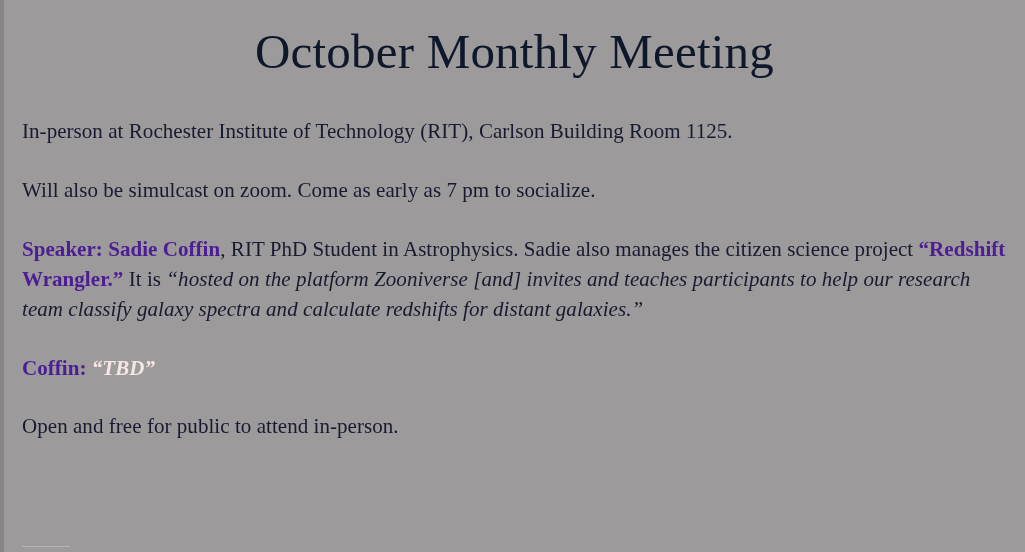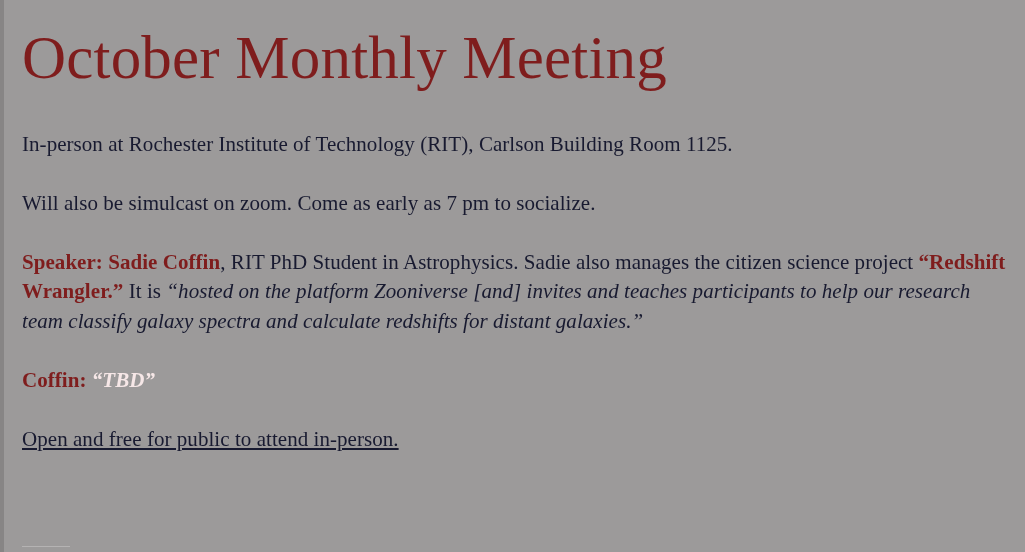--- a/index.html
+++ b/index.html
@@ -27,28 +27,29 @@
     z-index: 5;
   }
 
   .page {
     position: relative;
     padding: 0 18px 0 22px;
     height: 552px;
   }
 
   .event-title {
-    color: #7f1d1d;
+    color: #0f172a;
     font-family: "Liberation Serif", "DejaVu Serif", serif;
     font-weight: 400;
-    font-size: 61px;
+    font-size: 49px;
     line-height: 1.05;
     letter-spacing: 0.2px;
     margin: 0;
     padding-top: 26px;
+    text-align: center;
   }
 
   .event-datetime {
     color: #ffffff;
     font-size: 19px;
     line-height: 1.3;
     margin: 0;
     padding-top: 26px;
     letter-spacing: 0.1px;
   }
@@ -60,25 +61,24 @@
   p.para {
     color: #181a30;
     font-size: 21px;
     line-height: 1.42;
     margin: 0 0 29px 0;
     letter-spacing: 0.05px;
   }
 
   p.para:last-of-type {
     margin-bottom: 12px;
-    text-decoration: underline;
   }
 
   .hl {
-    color: #7f1d1d;
+    color: #4c1d95;
     font-weight: bold;
   }
 
   .quote-italic {
     font-style: italic;
   }
 
   .bold-italic {
     color: #f6e7e7;
     font-weight: bold;

